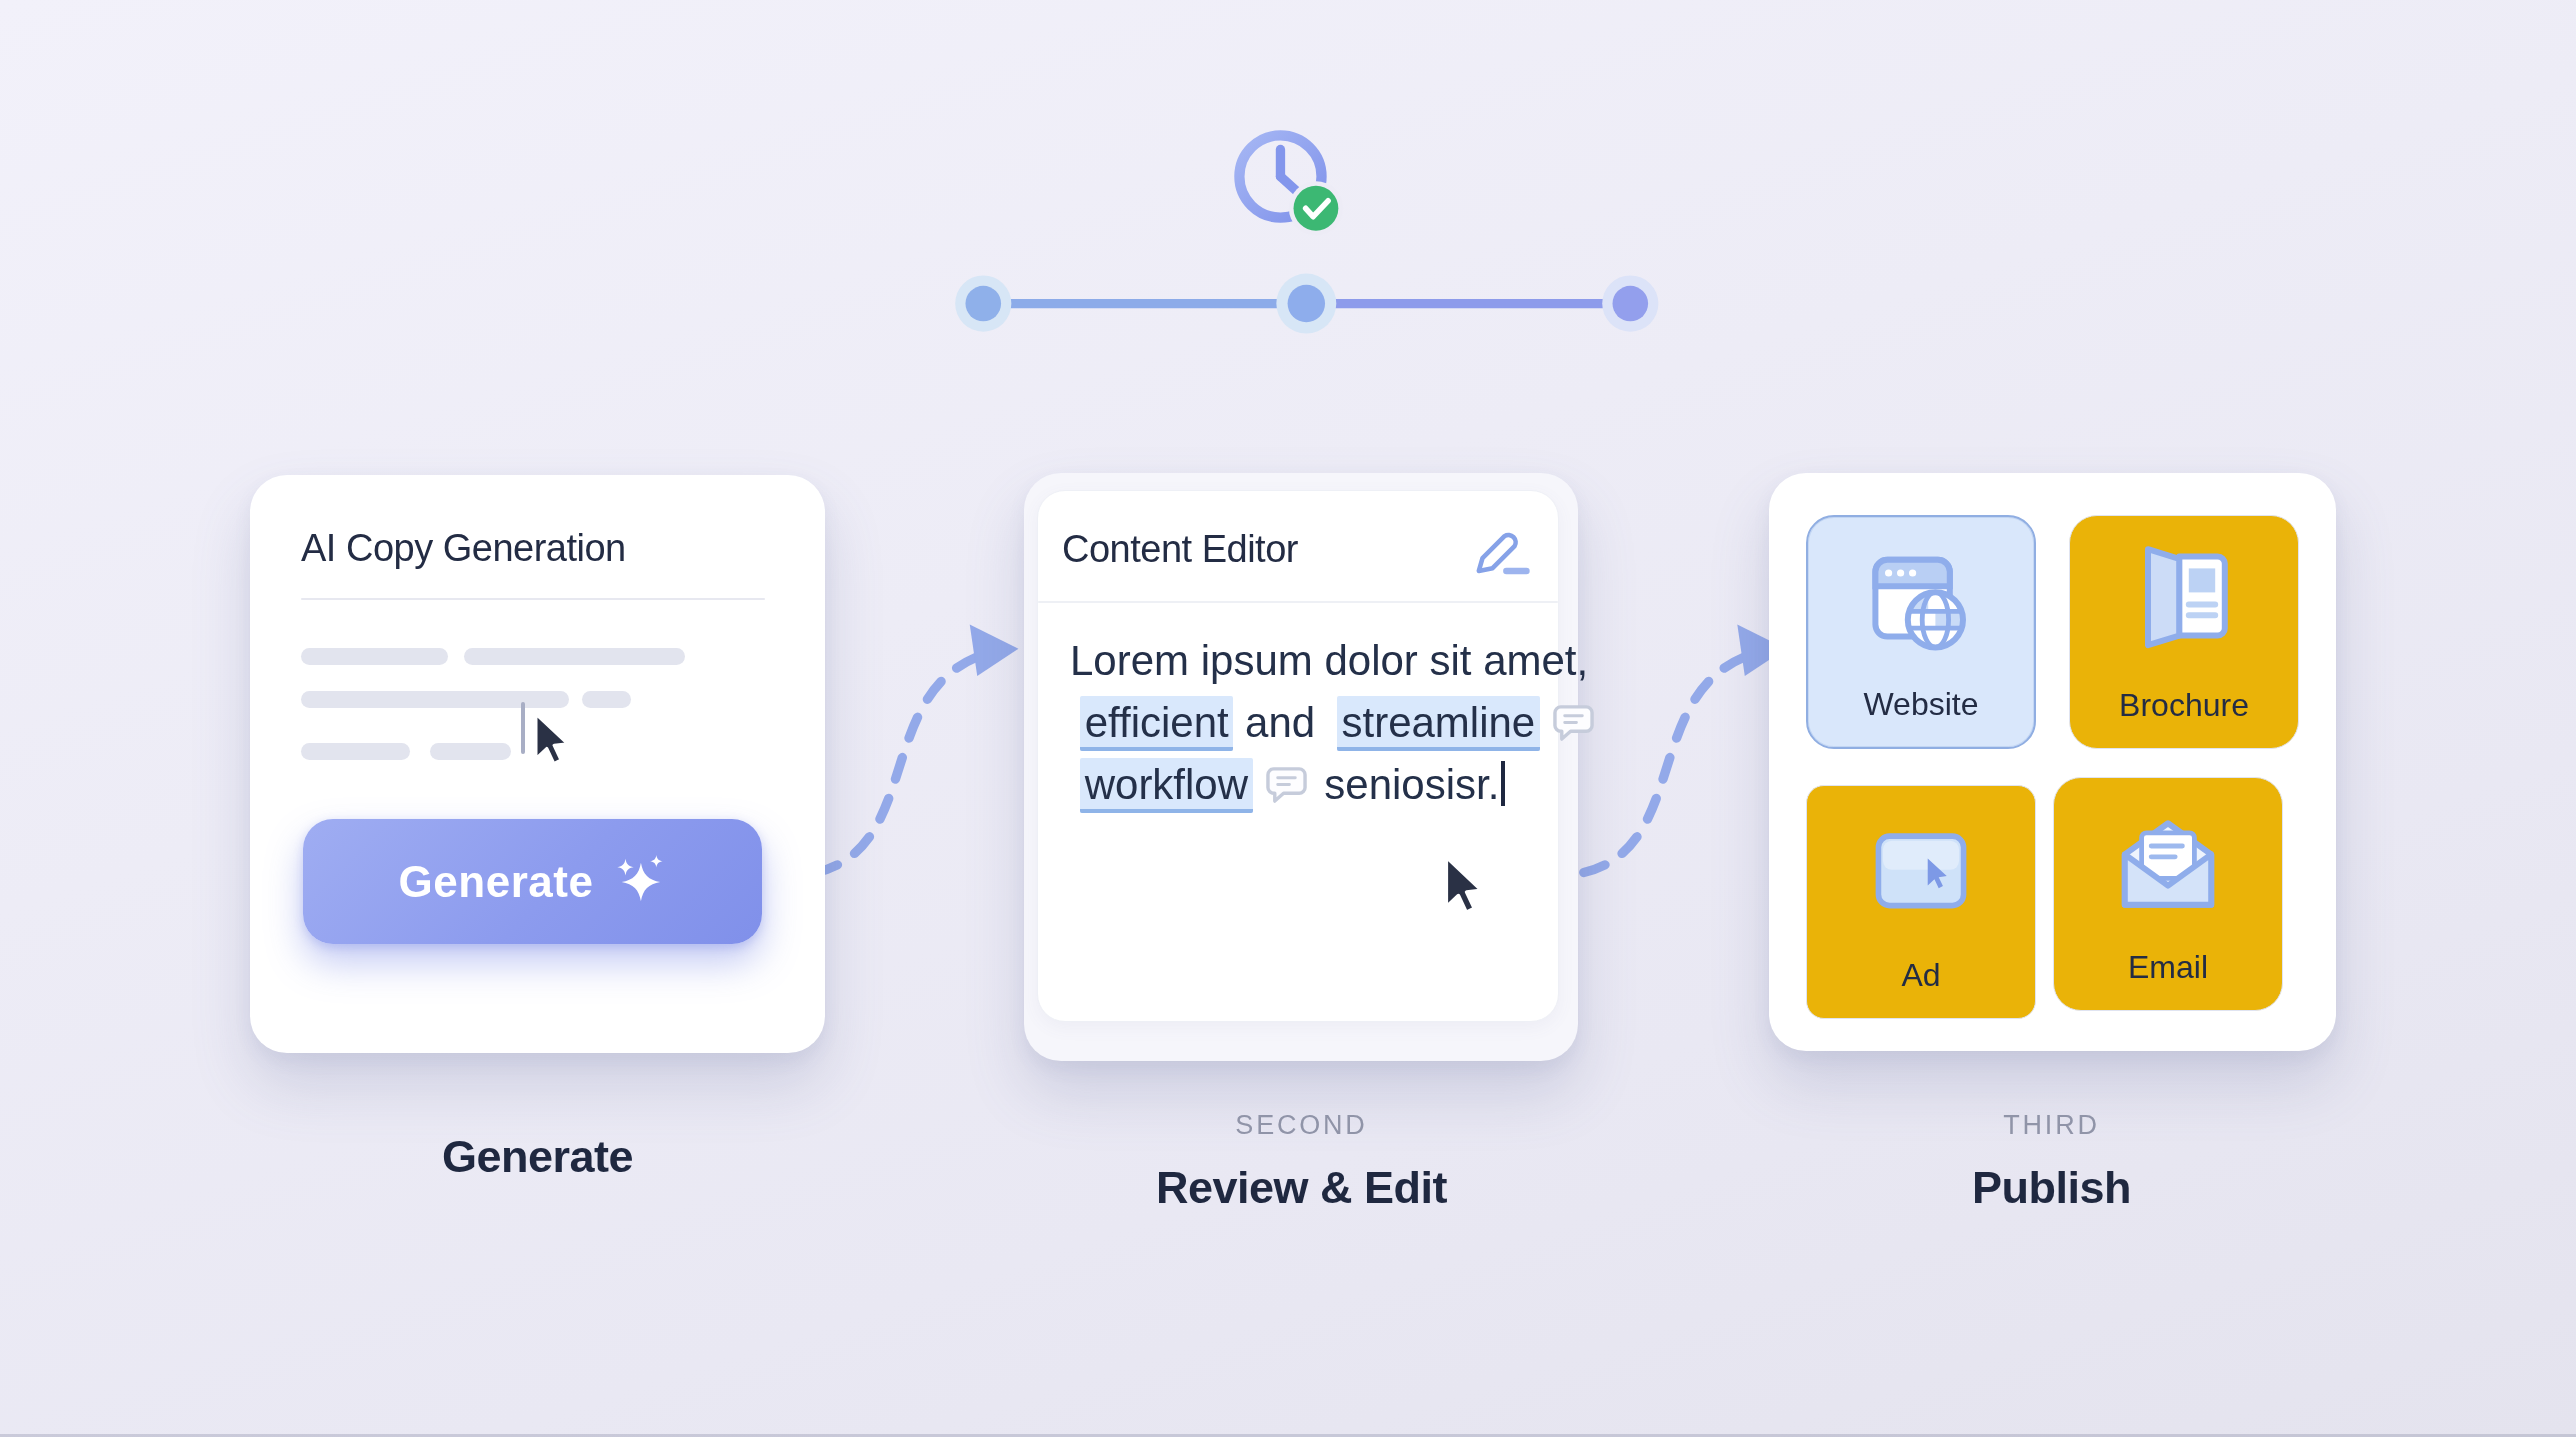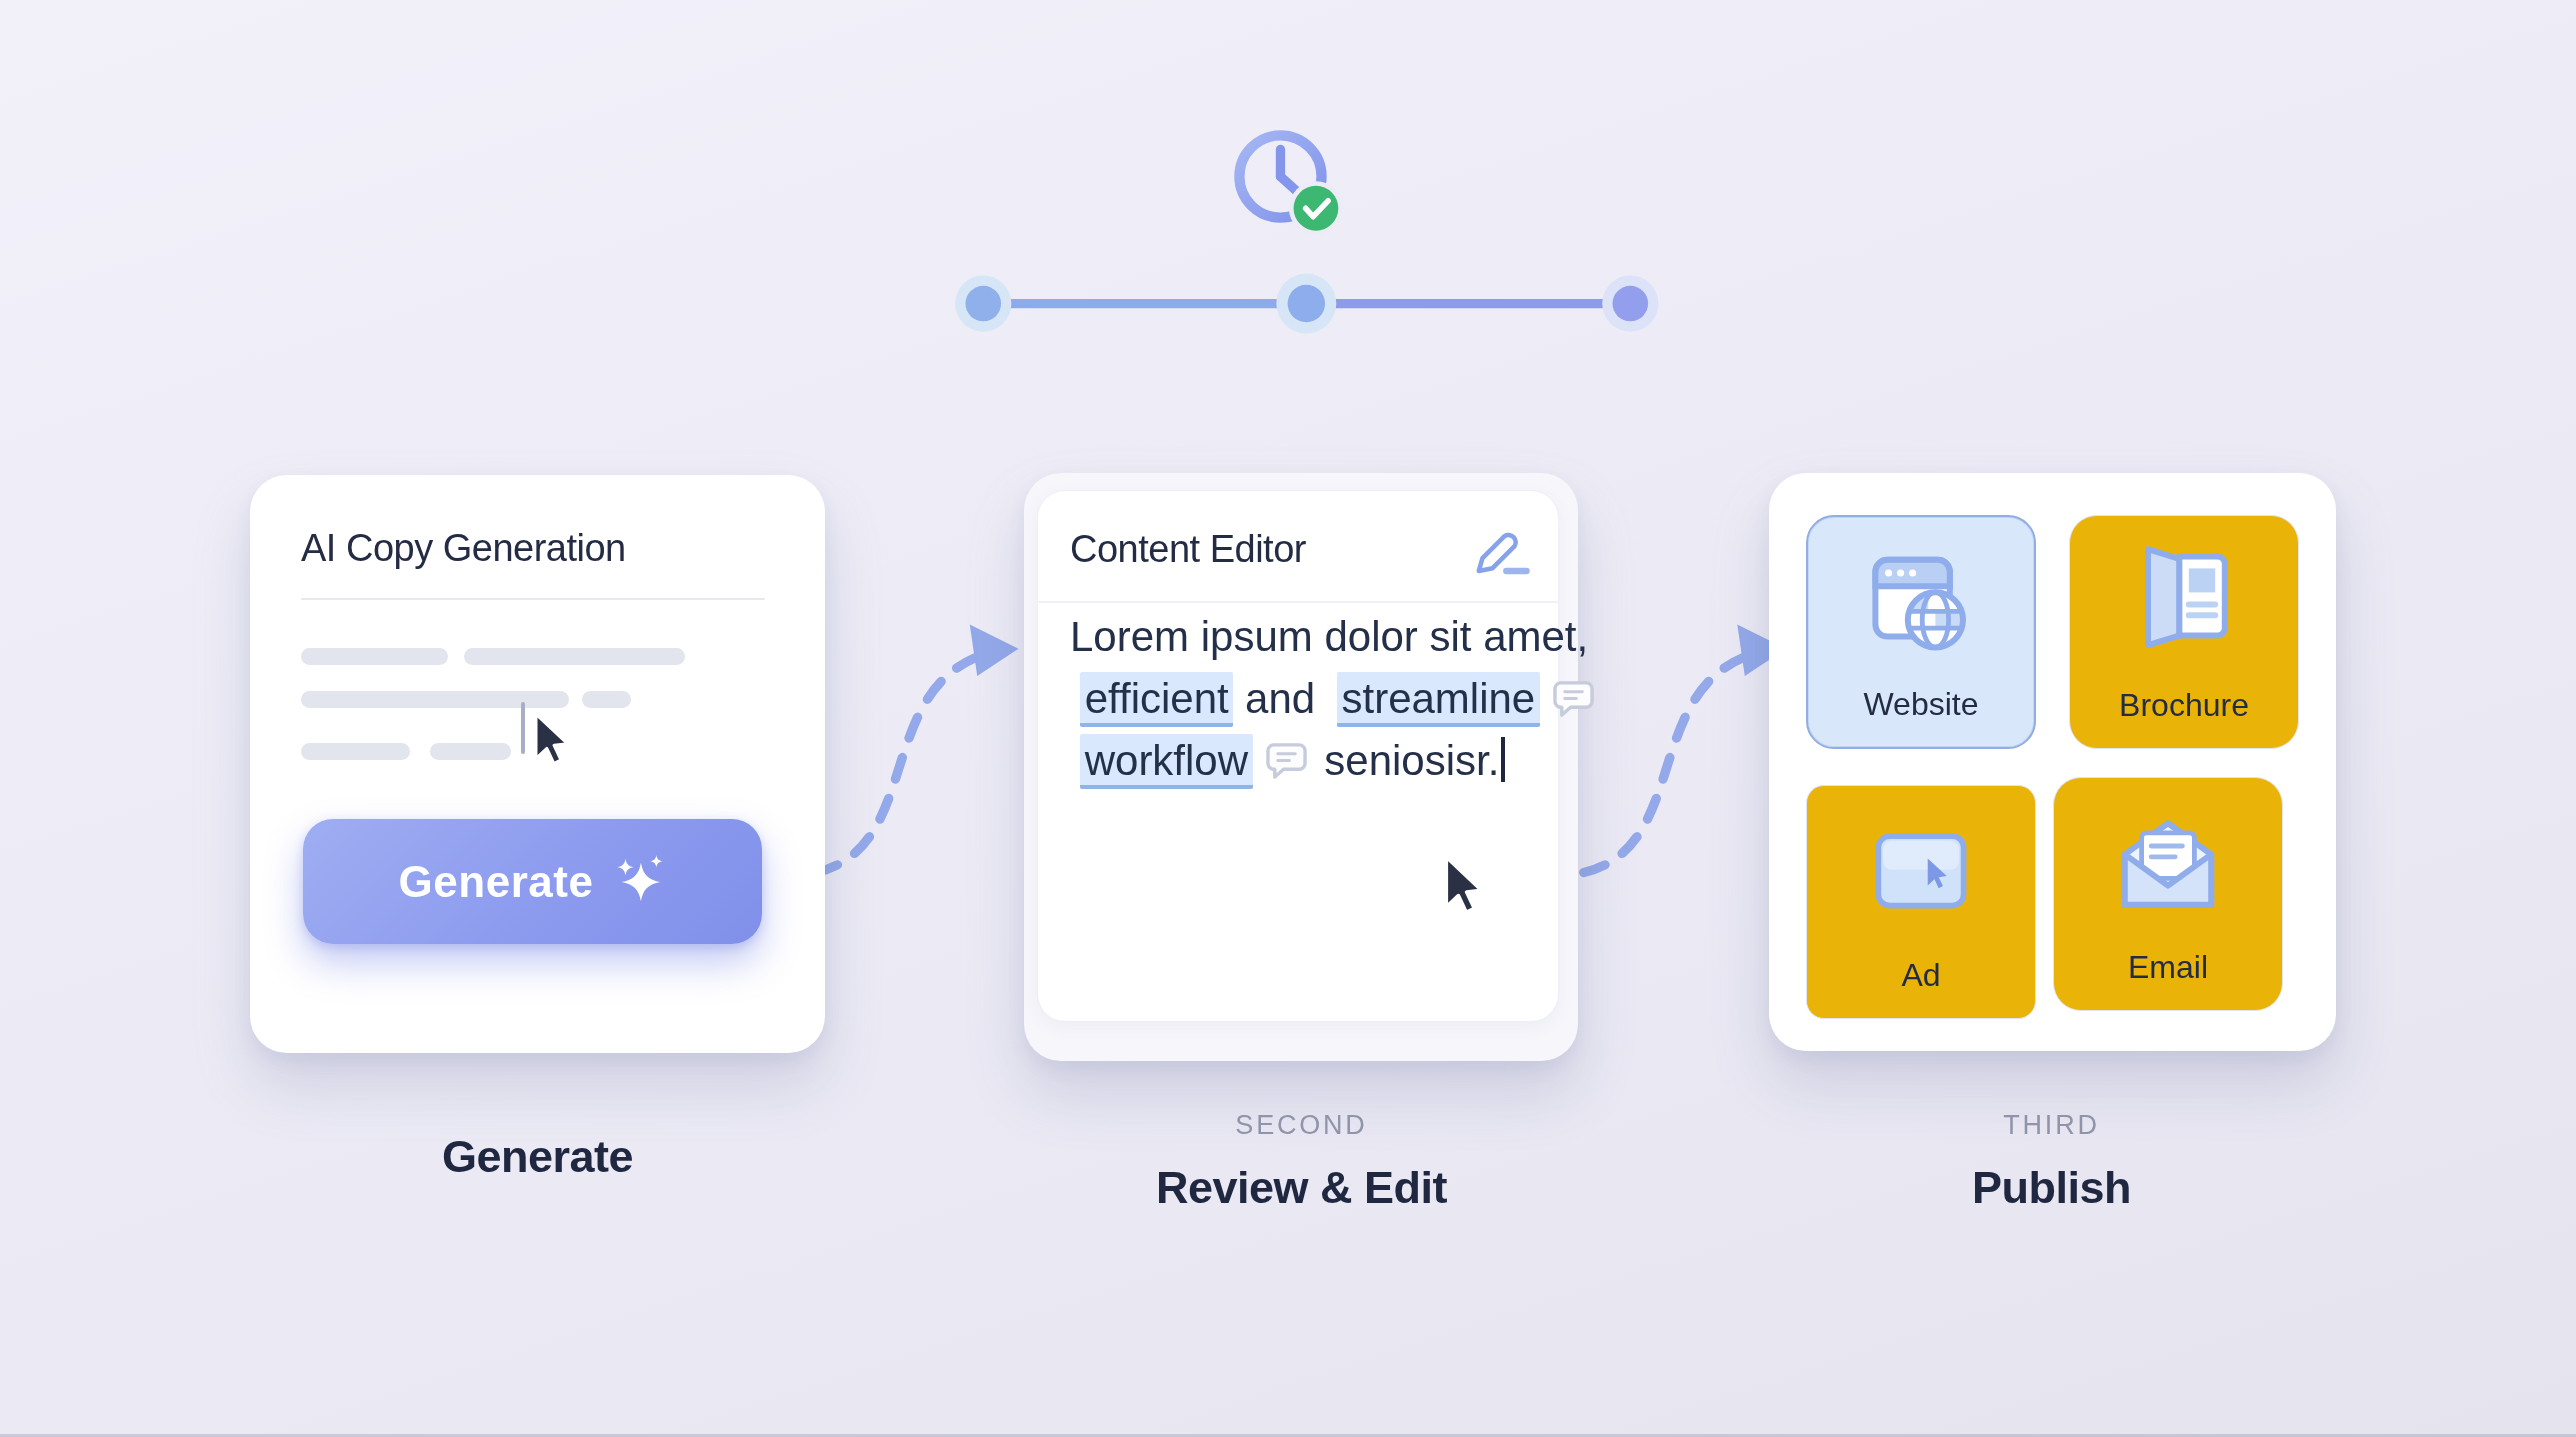--- a/index.html
+++ b/index.html
@@ -35,23 +35,23 @@
   
   .card2-outer{
     position:absolute;left:1024px;top:473px;width:554px;height:588px;border-radius:37px;
     background:#f6f6fb;
     box-shadow:0 32px 60px rgba(92,100,150,.20),0 7.5px 17px rgba(92,100,150,.08);
   }
   .card2-inner{
     position:absolute;left:13px;top:17px;width:520px;height:530px;border-radius:28px;
     background:#ffffff;border:1.9px solid #eef0f6;box-shadow:0 5.6px 17px rgba(100,108,160,.06);
   }
-  .card2-inner .card-title{left:32px;top:37px;text-align:center;}
+  .card2-inner .card-title{left:24px;top:37px;text-align:center;}
   .card2-inner .divider{left:0;top:110px;width:100%;background:#eef0f5;}
-  .editor-body{position:absolute;left:32px;top:115px;width:468px;font-size:42px;line-height:62px;color:#243049;}
+  .editor-body{position:absolute;left:32px;top:139px;width:468px;font-size:42px;line-height:62px;color:#243049;}
   .editor-line{white-space:nowrap;height:62px;}
   .hl{
     background:#d9e8fc;border-bottom:4.7px solid #8fb4e8;
     padding:2.8px 4.7px 0.9px 4.7px;border-radius:1.9px;margin-left:10px;
   }
   .comment-ic{display:inline-block;vertical-align:-5.6px;margin-left:11.2px;margin-right:3.7px;}
   .caret2{display:inline-block;width:3.7px;height:45px;background:#1e2740;vertical-align:-6.6px;margin-left:1.9px;}
   .pencil-btn{position:absolute;right:26px;top:26px;width:66px;height:62px;background:none;border:none;cursor:pointer;padding:0;}
 
   

